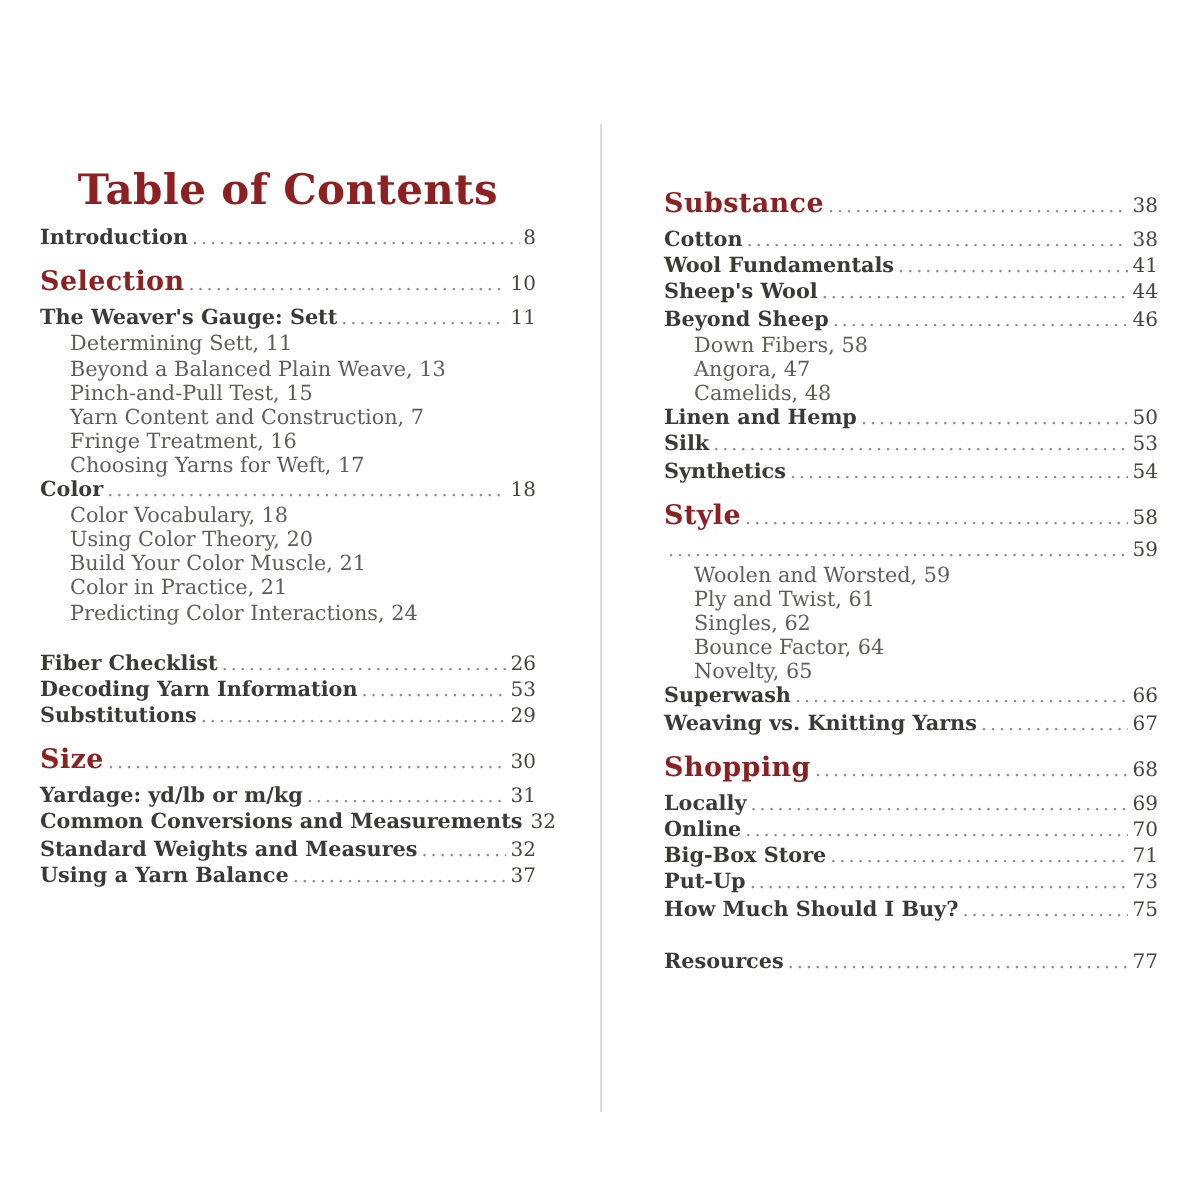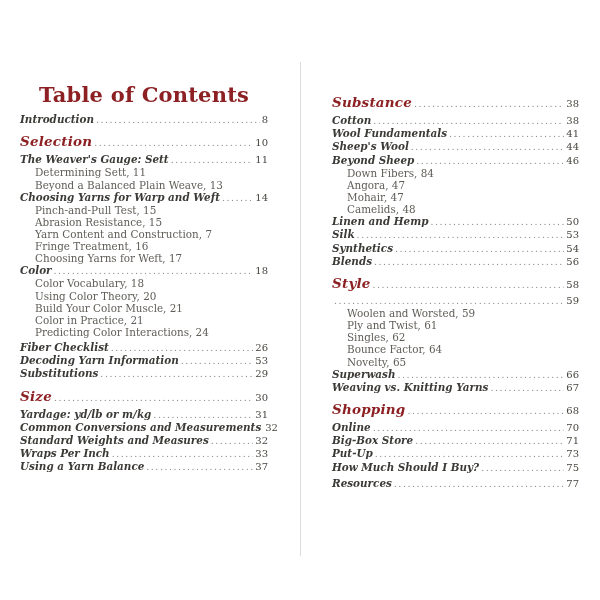--- a/index.html
+++ b/index.html
@@ -47,33 +47,32 @@
   .row {
     display: flex;
     align-items: baseline;
     line-height: 12.2px;
   }
   .row .label {
     font-size: 10.4px;
     font-weight: bold;
     color: #3c3a37;
     white-space: nowrap;
-    font-style: italic;
   }
   .row.heading {
     margin-top: 8px;
     margin-bottom: 3px;
     line-height: 15px;
   }
   .row.heading .label {
     color: #8c2023;
     font-size: 13.5px;
     letter-spacing: 0.2px;
   }
-  .row.gap { margin-top: 3px; }
+  .row.gap { margin-top: 13px; }
 
   .leader {
     flex: 1 1 auto;
     overflow: hidden;
     white-space: nowrap;
     margin: 0 2px;
     font-size: 9.5px;
     letter-spacing: 1.5px;
     color: #8b8986;
     font-weight: normal;
@@ -123,30 +122,22 @@
           <span class="label">The Weaver's Gauge: Sett</span>
           <span class="leader"></span>
           <span class="page-num">11</span>
         </div>
         <div class="row sub">
           <span class="sub-label">Determining Sett, 11</span>
         </div>
         <div class="row sub">
           <span class="sub-label">Beyond a Balanced Plain Weave, 13</span>
         </div>
-        <div class="row item">
-          <span class="label">Choosing Yarns for Warp and Weft</span>
-          <span class="leader"></span>
-          <span class="page-num">14</span>
-        </div>
         <div class="row sub">
           <span class="sub-label">Pinch-and-Pull Test, 15</span>
-        </div>
-        <div class="row sub">
-          <span class="sub-label">Abrasion Resistance, 15</span>
         </div>
         <div class="row sub">
           <span class="sub-label">Yarn Content and Construction, 7</span>
         </div>
         <div class="row sub">
           <span class="sub-label">Fringe Treatment, 16</span>
         </div>
         <div class="row sub">
           <span class="sub-label">Choosing Yarns for Weft, 17</span>
         </div>
@@ -197,25 +188,20 @@
         </div>
         <div class="row item">
           <span class="label">Common Conversions and Measurements</span>
           <span class="leader"></span>
           <span class="page-num">32</span>
         </div>
         <div class="row item">
           <span class="label">Standard Weights and Measures</span>
           <span class="leader"></span>
           <span class="page-num">32</span>
-        </div>
-        <div class="row item">
-          <span class="label">Wraps Per Inch</span>
-          <span class="leader"></span>
-          <span class="page-num">33</span>
         </div>
         <div class="row item">
           <span class="label">Using a Yarn Balance</span>
           <span class="leader"></span>
           <span class="page-num">37</span>
         </div>
       </div>
   </div>
 
   <div class="col col-right">
@@ -239,50 +225,42 @@
           <span class="label">Sheep's Wool</span>
           <span class="leader"></span>
           <span class="page-num">44</span>
         </div>
         <div class="row item">
           <span class="label">Beyond Sheep</span>
           <span class="leader"></span>
           <span class="page-num">46</span>
         </div>
         <div class="row sub">
-          <span class="sub-label">Down Fibers, 84</span>
+          <span class="sub-label">Down Fibers, 58</span>
         </div>
         <div class="row sub">
           <span class="sub-label">Angora, 47</span>
         </div>
         <div class="row sub">
-          <span class="sub-label">Mohair, 47</span>
-        </div>
-        <div class="row sub">
           <span class="sub-label">Camelids, 48</span>
         </div>
         <div class="row item">
           <span class="label">Linen and Hemp</span>
           <span class="leader"></span>
           <span class="page-num">50</span>
         </div>
         <div class="row item">
           <span class="label">Silk</span>
           <span class="leader"></span>
           <span class="page-num">53</span>
         </div>
         <div class="row item">
           <span class="label">Synthetics</span>
           <span class="leader"></span>
           <span class="page-num">54</span>
-        </div>
-        <div class="row item">
-          <span class="label">Blends</span>
-          <span class="leader"></span>
-          <span class="page-num">56</span>
         </div>
         <div class="row heading">
           <span class="label">Style</span>
           <span class="leader"></span>
           <span class="page-num">58</span>
         </div>
         <div class="row item">
           <span class="leader"></span>
           <span class="page-num">59</span>
         </div>
@@ -308,20 +286,25 @@
         </div>
         <div class="row item">
           <span class="label">Weaving vs. Knitting Yarns</span>
           <span class="leader"></span>
           <span class="page-num">67</span>
         </div>
         <div class="row heading">
           <span class="label">Shopping</span>
           <span class="leader"></span>
           <span class="page-num">68</span>
+        </div>
+        <div class="row item">
+          <span class="label">Locally</span>
+          <span class="leader"></span>
+          <span class="page-num">69</span>
         </div>
         <div class="row item">
           <span class="label">Online</span>
           <span class="leader"></span>
           <span class="page-num">70</span>
         </div>
         <div class="row item">
           <span class="label">Big-Box Store</span>
           <span class="leader"></span>
           <span class="page-num">71</span>

